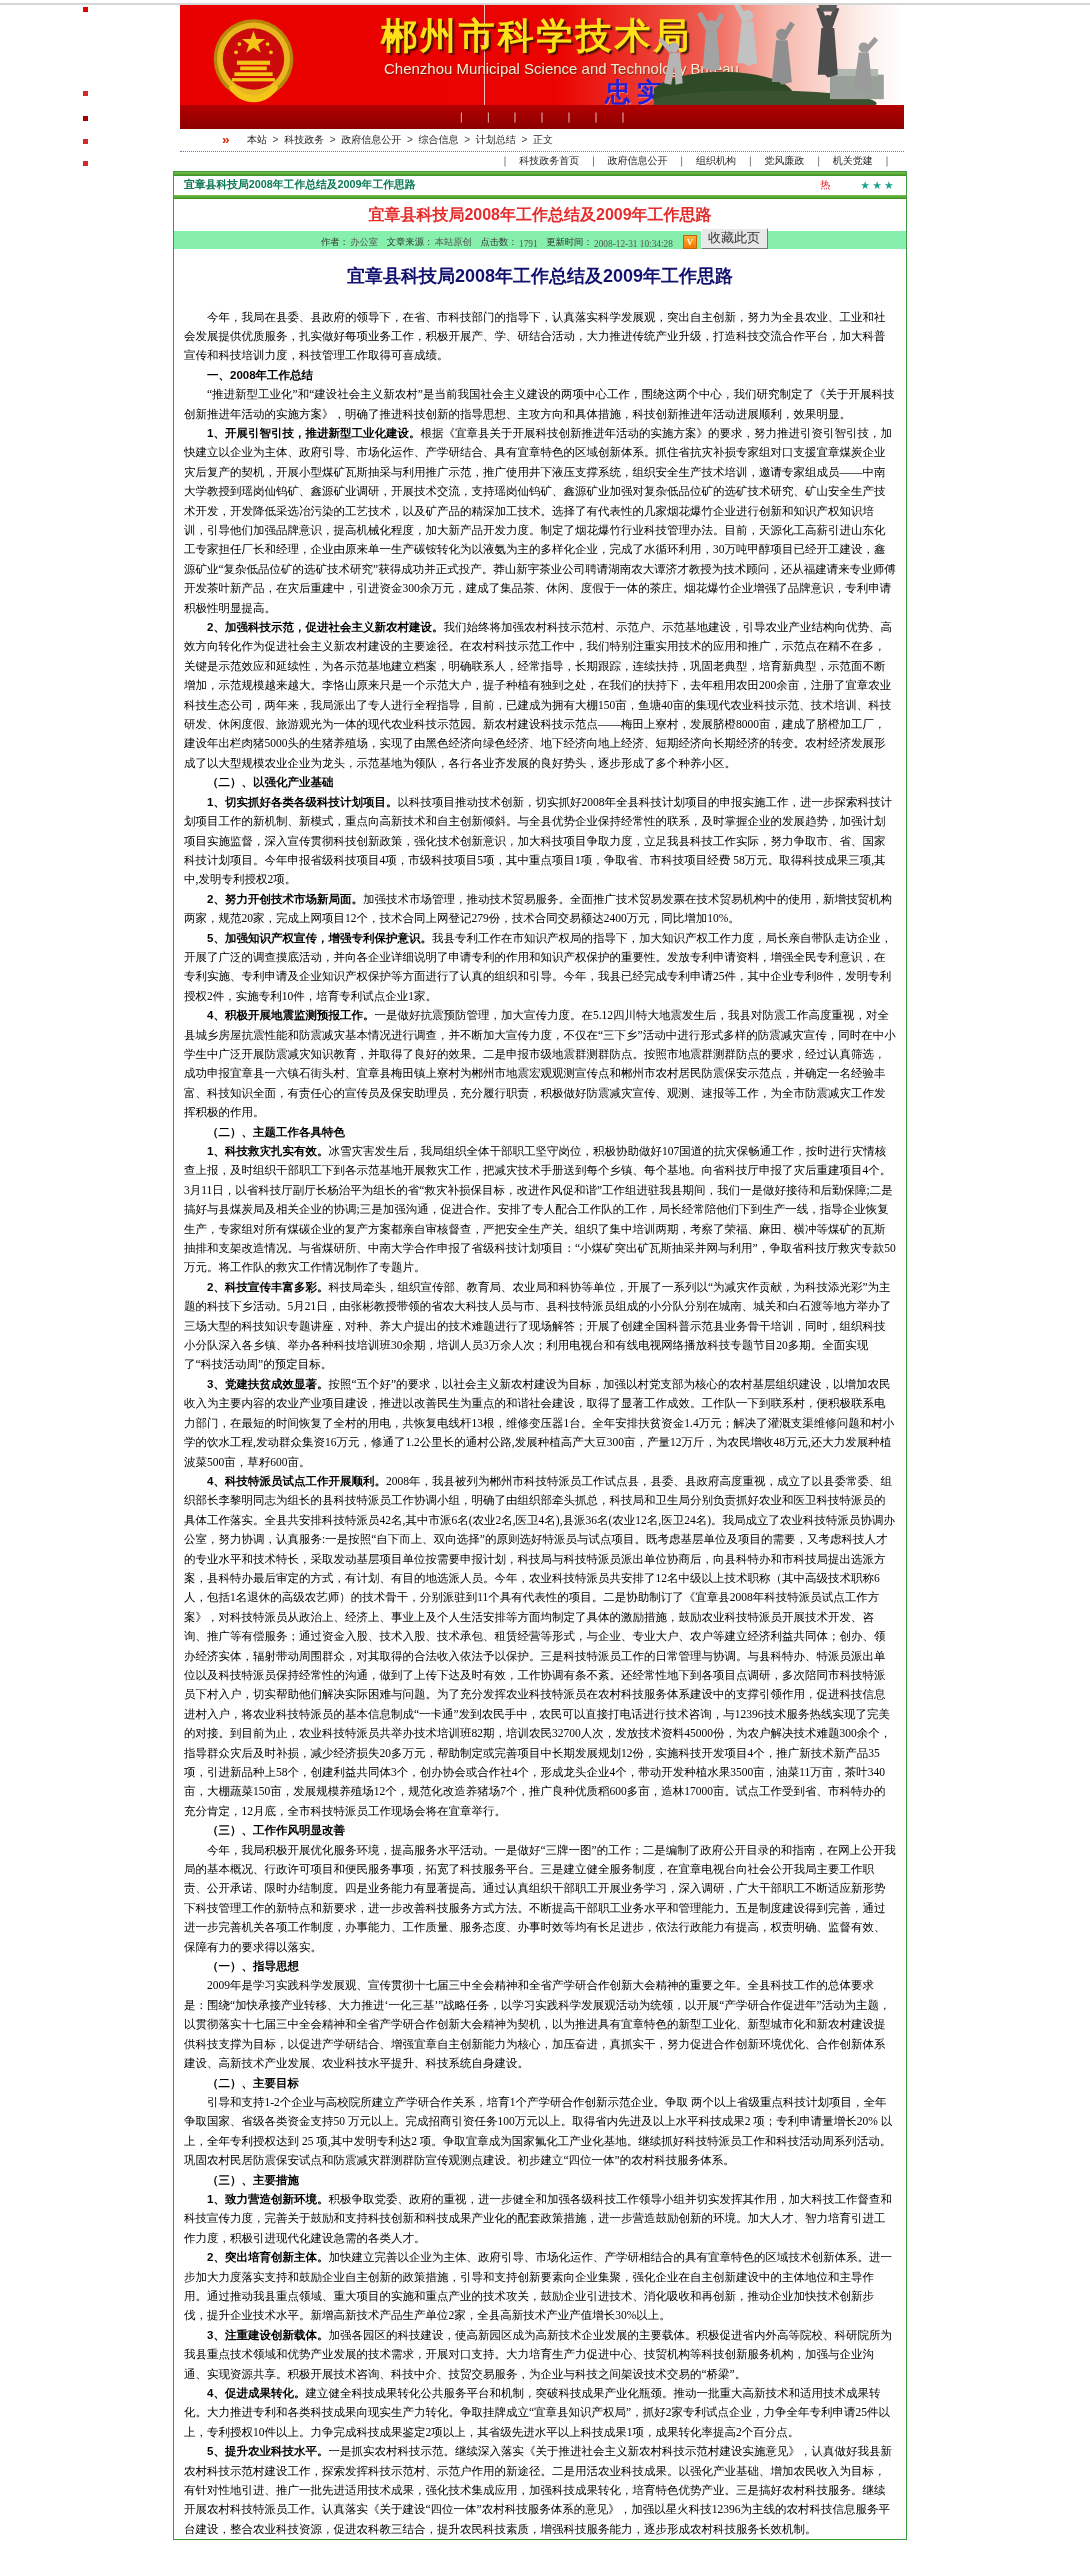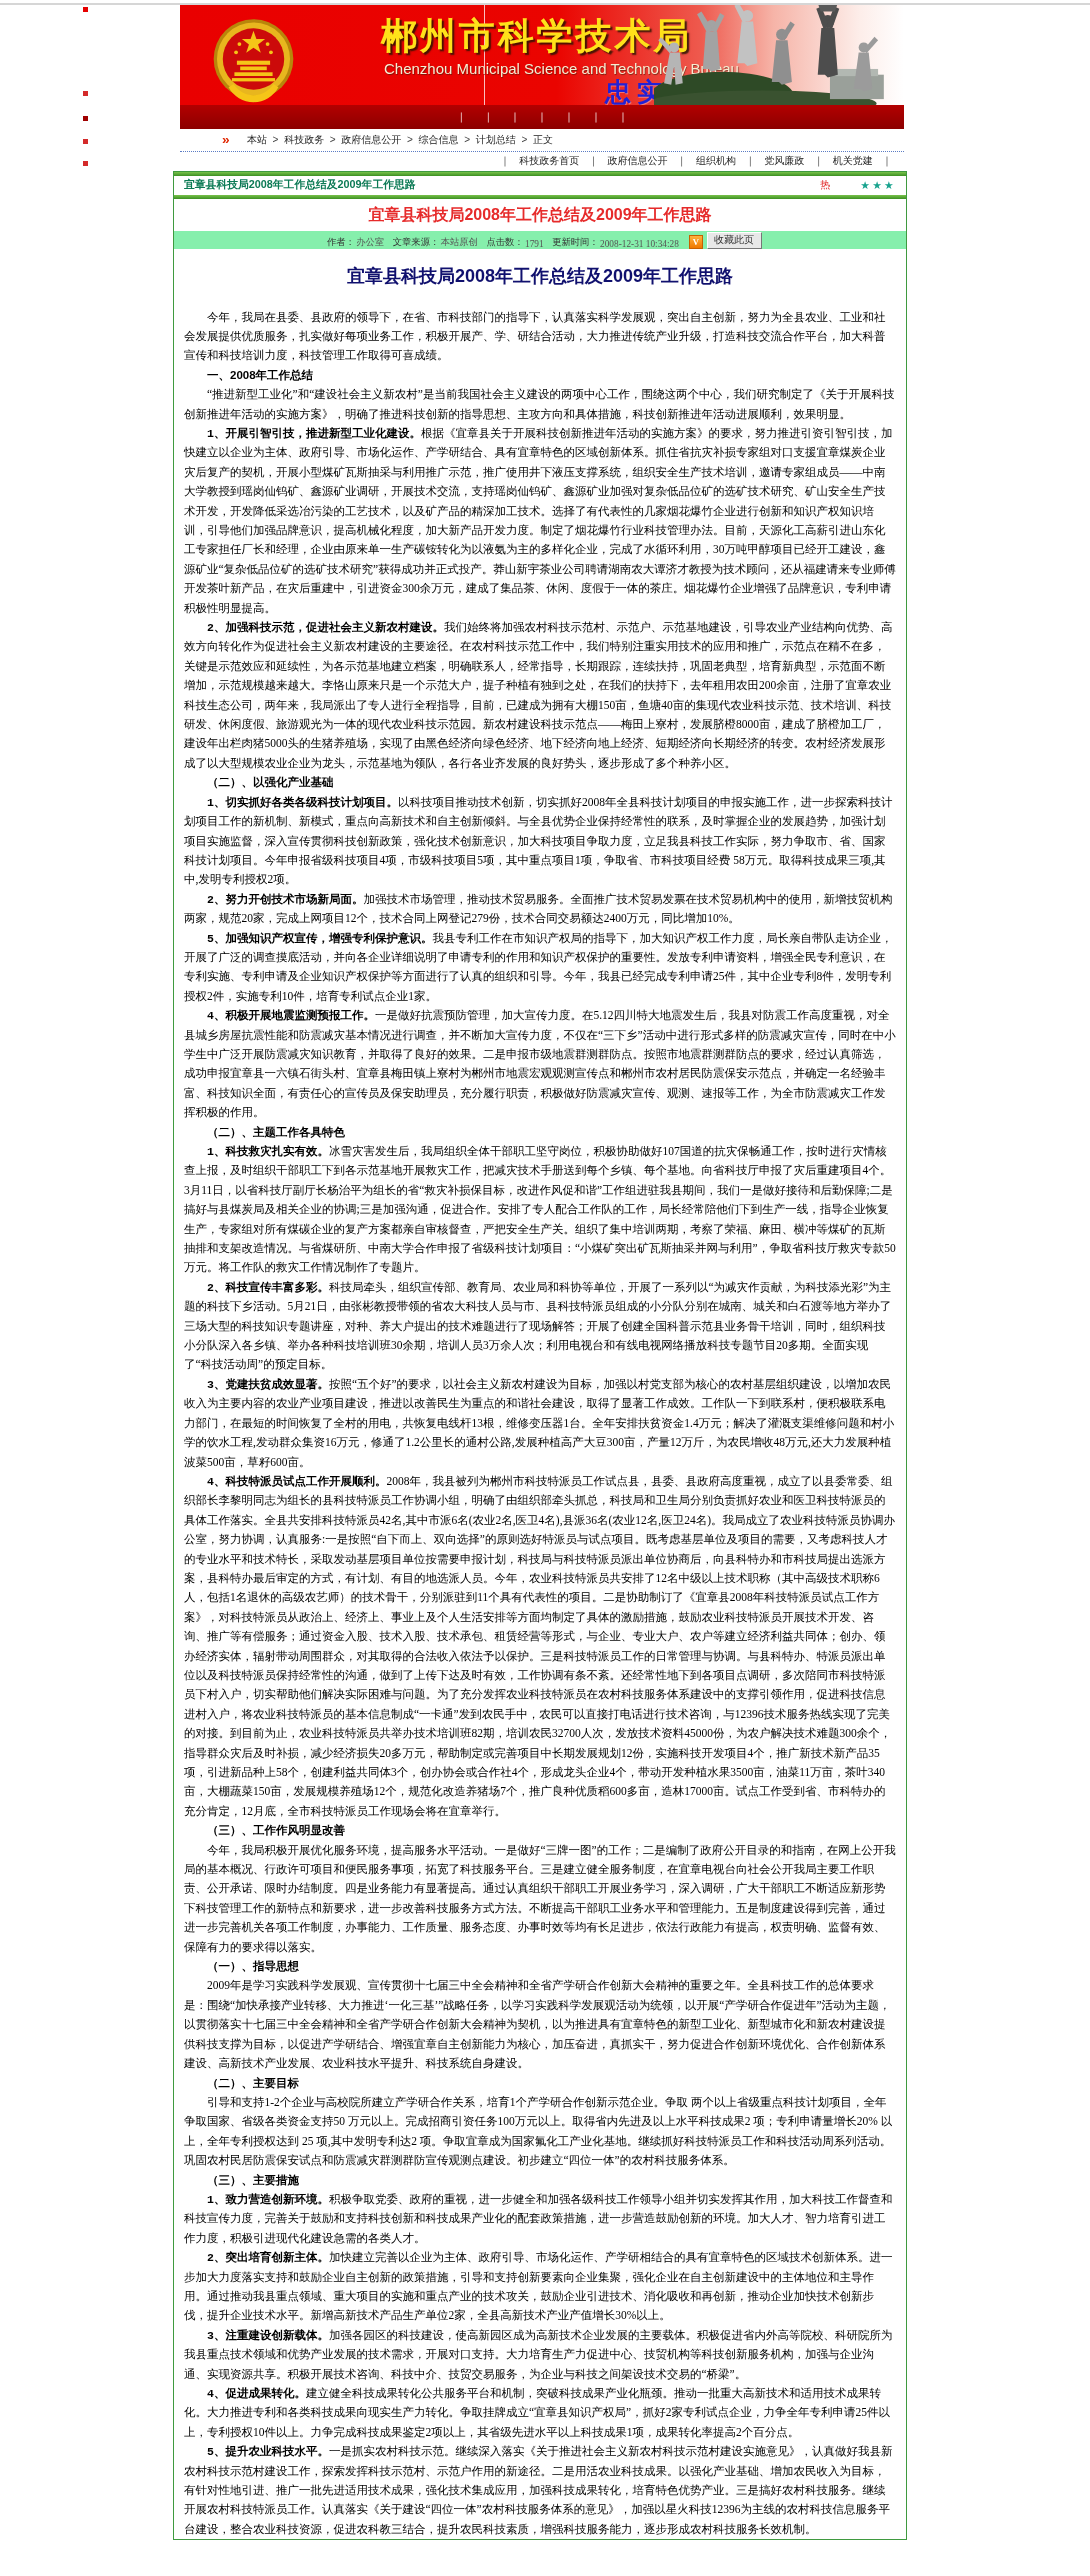--- a/index.html
+++ b/index.html
@@ -44,26 +44,26 @@
   .hot{color:#e02020;font-size:10px;}
   .stars{color:#18a38e;font-size:10.8px;letter-spacing:2.2px;}
   .red-title{text-align:center;color:#e62b2b;font-size:16px;font-weight:bold;margin:6.5px 0 5px;}
   .meta-bar{background:#86efac;height:18px;display:flex;align-items:flex-end;justify-content:center;
     font-size:9.3px;color:#333;font-family:Liberation Serif, serif;}
   .meta-bar .m-label{margin-left:8.6px;}
   .meta-bar .m-value{margin-left:1.4px;color:#555;}
   .v-icon{width:12.2px;height:12.2px;margin-left:10px;background:linear-gradient(#ffb23e,#ef7800);color:#fff;
     font-weight:bold;text-align:center;line-height:12.2px;border:0.7px solid #c86000;font-size:8.6px;cursor:pointer;}
   .fav-btn{margin-left:3.6px;border:0.7px solid;border-color:#ffffff #777 #777 #ffffff;background:#e8e8e8;
-    padding:0.7px 6.5px;font-size:10px;cursor:pointer;}
+    padding:0.7px 6.5px;font-size:13px;cursor:pointer;}
   .article-heading{text-align:center;color:#10106e;font-size:18px;font-weight:bold;margin:14.4px 0 0;}
   .body-text{padding:20px 10px 0;font-family:"Liberation Serif",serif;font-size:11.5px;line-height:19.4px;}
   .body-text p{margin:0;text-indent:2em;}
   .body-text p.h{font-weight:bold;font-family:"Liberation Sans",sans-serif;}
-  .body-text p b{font-family:Liberation Mono, monospace;}
+  .body-text p b{font-family:Liberation Sans, sans-serif;}
   .sep{white-space:pre;}
 </style>
 </head>
 <body>
 
 <div class="topline"></div>
 
 <div class="dot" style="top:7.2px;background:#e60000;"></div>
 <div class="dot" style="top:91px;"></div>
 <div class="dot" style="top:116px;background:#a00000;"></div>

